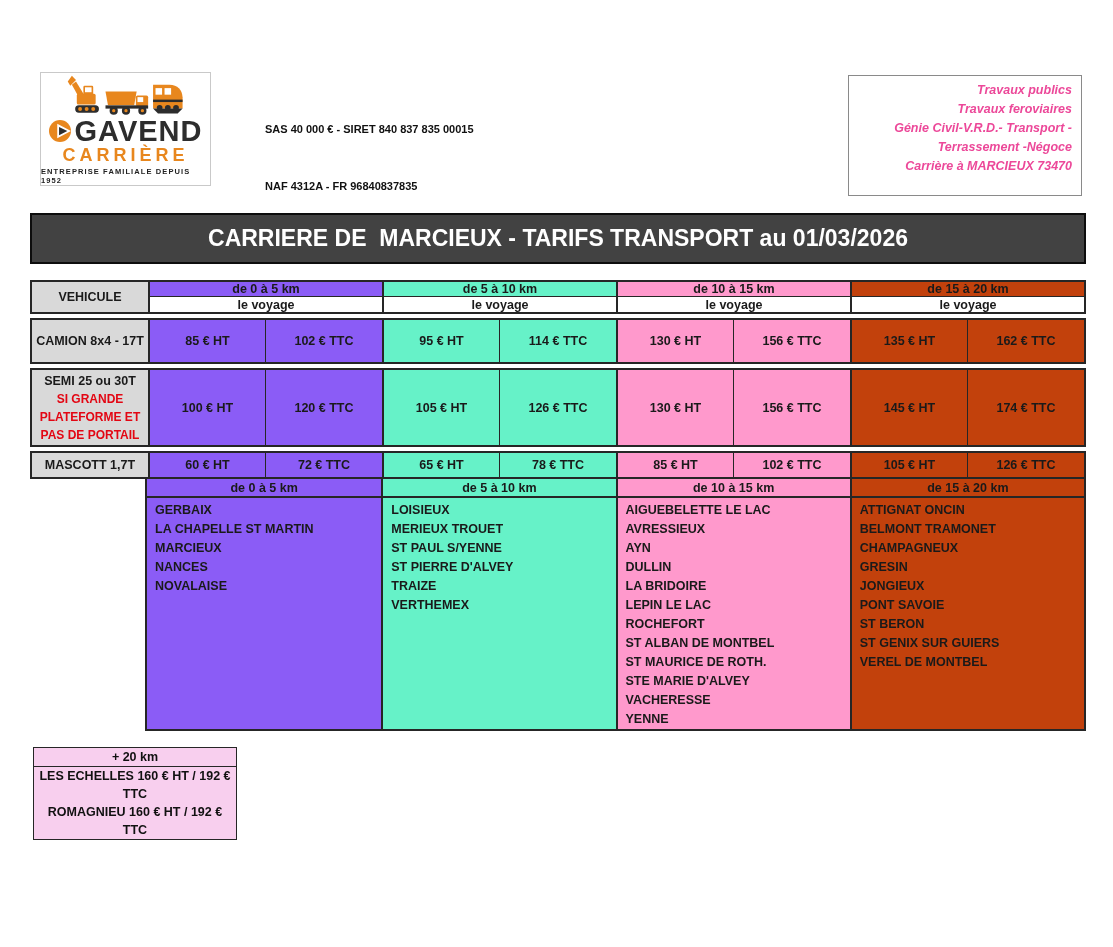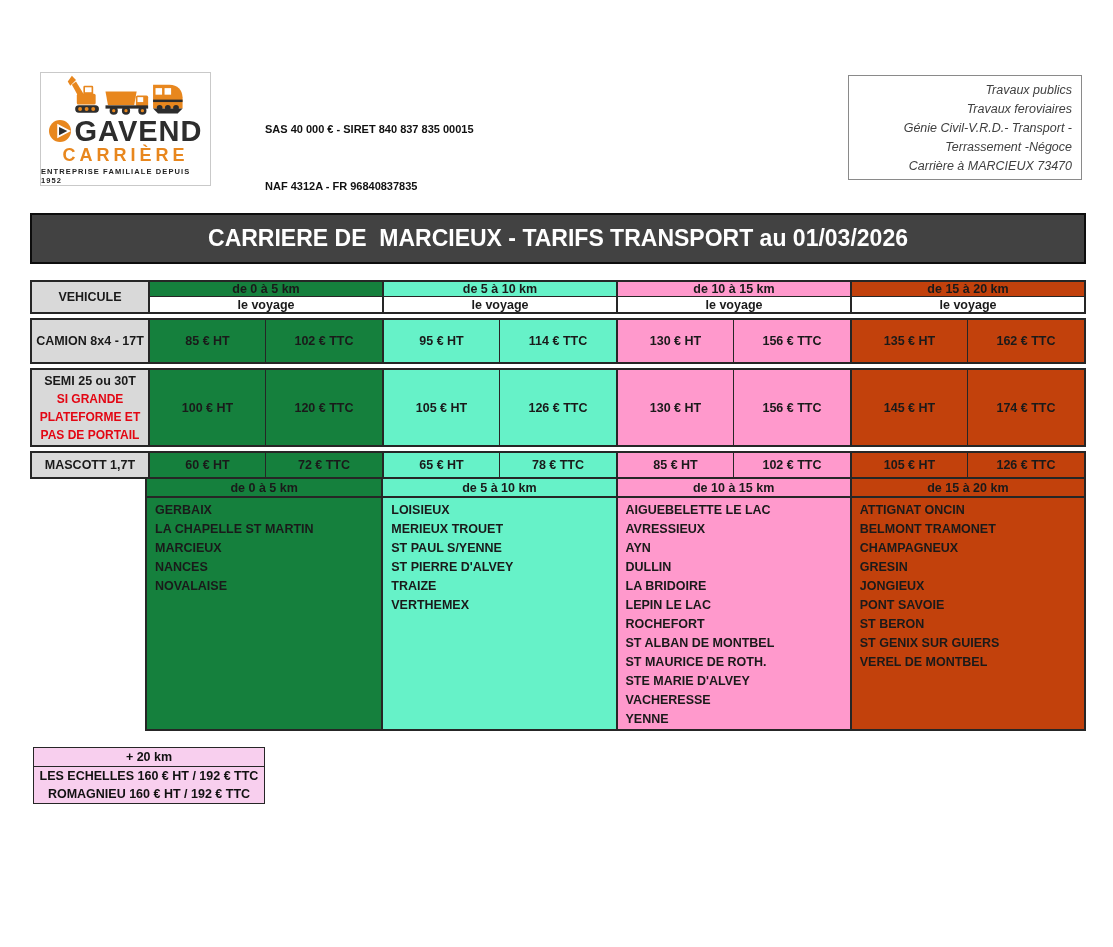--- a/index.html
+++ b/index.html
@@ -11,56 +11,56 @@
     border:1px solid #c9c9c9; display:flex; flex-direction:column; align-items:center;
     justify-content:center; background:#fff; padding-top:2px; }
   .logo-name-row { display:flex; align-items:center; gap:4px; margin-top:1px; }
   .logo-name { font-size:29px; font-weight:bold; color:#2d2d2d; letter-spacing:1px; line-height:28px; }
   .logo-division { font-size:18px; font-weight:bold; color:#E8871E; letter-spacing:4px; line-height:20px; }
   .logo-tagline { font-size:7.5px; font-weight:bold; color:#222; letter-spacing:1.1px; margin-top:2px; }
 
   .company-info { position:absolute; left:265px; top:82px; font-size:11px; font-weight:bold;
     line-height:19px; white-space:pre-wrap; color:#111; }
 
-  .services-box { position:absolute; left:848px; top:75px; width:234px; height:105px;
+  .services-box { position:absolute; left:848px; top:75px; width:234px; height:121px;
     border:1.5px solid #8a8a8a; text-align:right; padding:5px 9px;
-    font-size:12.5px; font-weight:normal; font-style:italic; line-height:19px; color:#404040; }
+    font-size:12.5px; font-weight:bold; font-style:italic; line-height:19px; color:#ec4899; }
 
   
   .banner { position:absolute; left:30px; top:213px; width:1056px; height:51px;
     background:#424242; border:2px solid #0d0d0d; color:#fff; display:flex;
     align-items:center; justify-content:center; font-size:23px; font-weight:bold; white-space:pre; }
 
   
   .price-table { position:absolute; left:30px; top:280px; width:1056px; }
   .pt-block { display:grid; grid-template-columns:116px repeat(8, 1fr);
     border:2px solid #262626; margin-bottom:4px; background:#fff; }
   .pt-head { grid-template-rows:15px 15px; }
   .cell { display:flex; align-items:center; justify-content:center;
     font-weight:bold; font-size:12.5px; text-align:center; }
-  .bg-y { background:#15803d; } .bg-t { background:#66F2C8; }
+  .bg-y { background:#8b5cf6; } .bg-t { background:#66F2C8; }
   .bg-p { background:#FF99CC; } .bg-g { background:#c2410c; }
   .bg-gray { background:#D9D9D9; } .bg-w { background:#fff; }
   .bl1 { border-left:1px solid #262626; } .bl2 { border-left:2px solid #262626; }
   .bb1 { border-bottom:1px solid #262626; }
   .veh-cell { grid-column:1; grid-row:1/3; }
   .row-camion { height:46px; } .row-semi { height:79px; } .row-mascott { height:28px; }
   .veh-label { flex-direction:column; line-height:18px; }
   .note-red { color:#E30613; font-size:12px; font-weight:bold; line-height:18px; }
 
   
   .zones-table { position:absolute; left:145px; top:477px; width:941px; height:254px;
     border:2px solid #262626; display:grid; grid-template-columns:repeat(4, 1fr); }
   .zone-col { display:flex; flex-direction:column; }
   .zone-header { height:19px; border-bottom:2px solid #262626; display:flex;
     align-items:center; justify-content:center; font-weight:bold; font-size:12.5px; }
   .zone-body { flex:1; padding:3px 12px 0 8px; font-weight:bold; font-size:12.5px; line-height:19px; }
 
   
-  .plus20 { position:absolute; left:33px; top:747px; width:232px;
+  .plus20 { position:absolute; left:33px; top:747px; width:204px;
     border:1.5px solid #262626; background:#F8CFEE; text-align:center;
     font-weight:bold; font-size:12.5px; color:#111; }
   .plus20-header { line-height:18px; border-bottom:1.5px solid #262626; }
   .plus20-line { line-height:18px; }
   .plus20-line:first-of-type { border-bottom:1px solid #3a3a3a; }
 </style>
 </head>
 <body>
 
 <div class="page">

